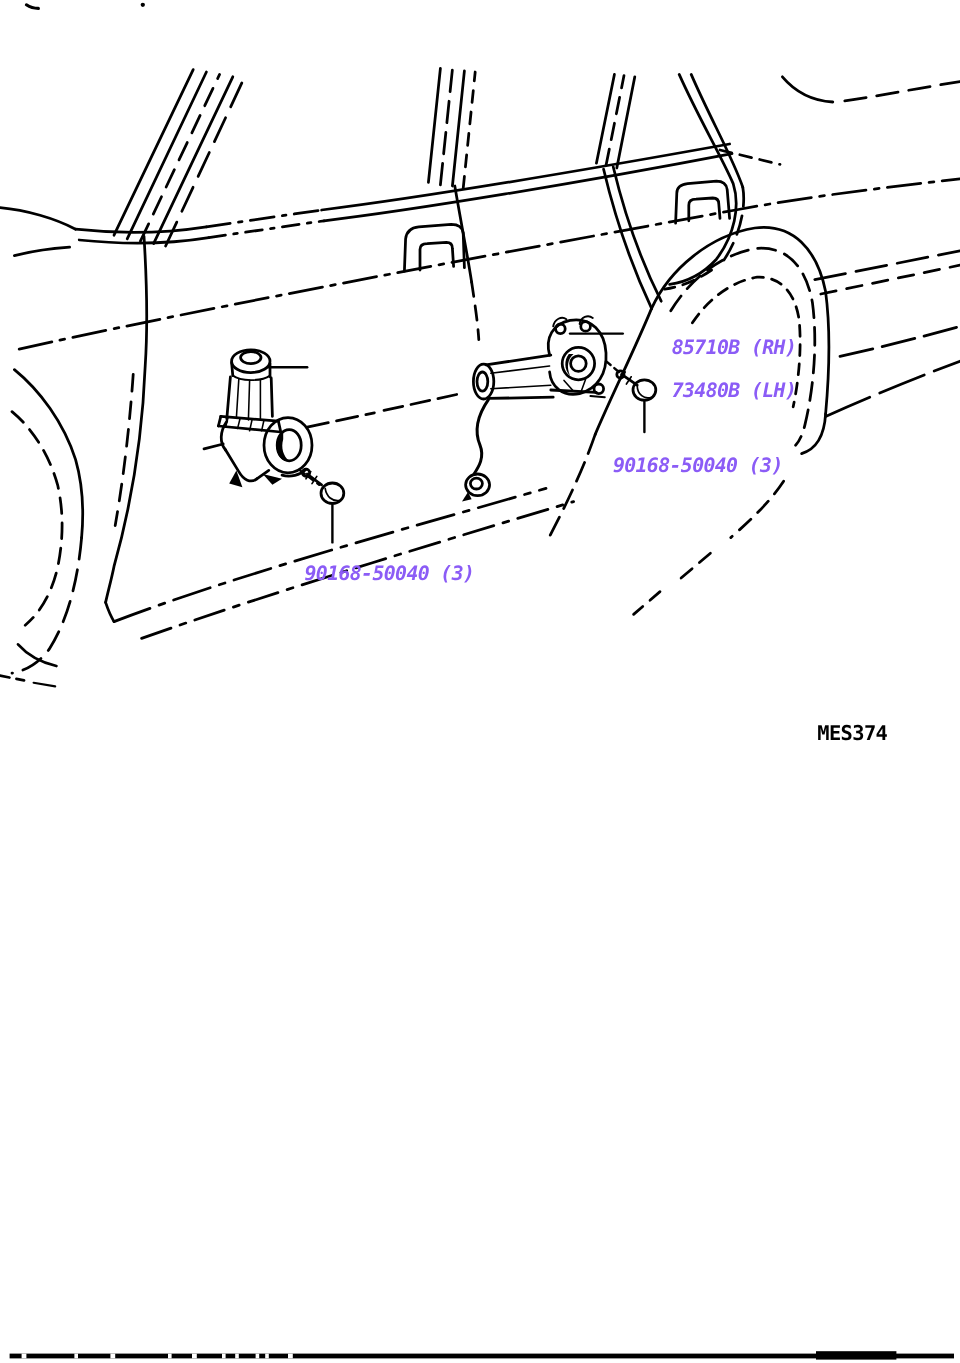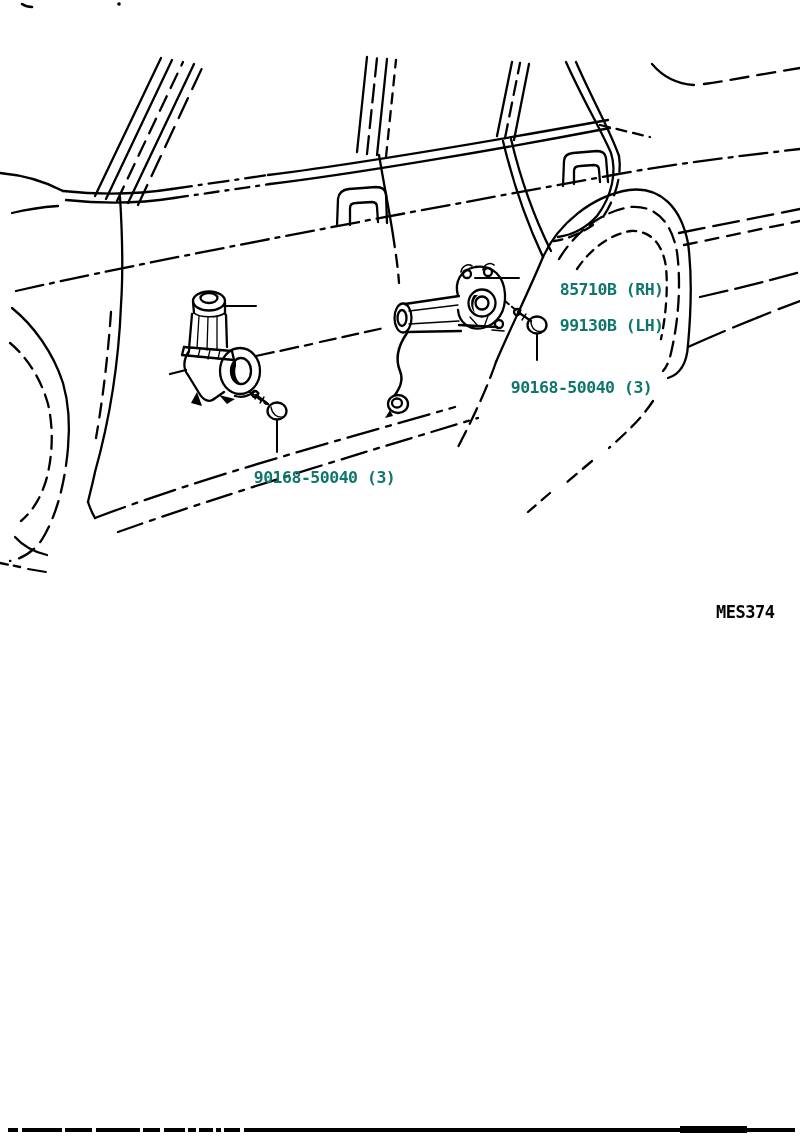--- a/index.html
+++ b/index.html
@@ -6,26 +6,27 @@
   .page{
     position:relative;
     width:800px;height:1136px;
     background:#fff;
     overflow:hidden;
     font-family:"DejaVu Sans Mono","Liberation Mono",monospace;
   }
   .art{position:absolute;left:0;top:0;}
   .plabel{
     position:absolute;
-    color:#0f766e;
+    color:#8b5cf6;
     font-weight:700;
     font-size:16.5px;
     line-height:18px;
     letter-spacing:-0.5px;
     white-space:pre;
+    font-style:italic;
   }
   .figcode{
     position:absolute;
     color:#000;
     font-weight:700;
     font-size:17px;
     letter-spacing:-0.5px;
     white-space:pre;
   }
 </style>
@@ -235,26 +236,26 @@
       <rect x="196" y="1128" width="3" height="4" fill="#fff"></rect>
       <rect x="213" y="1128" width="3" height="4" fill="#fff"></rect>
       <rect x="221" y="1128" width="3" height="4" fill="#fff"></rect>
       <rect x="240" y="1128" width="4" height="4" fill="#fff"></rect>
     </g>
   </svg>
 
 
   <div class="plabel" style="left:522px;top:263px">
     <span>85710B (RH)</span><br>
-    <span>99130B (LH)</span>
+    <span>73480B (LH)</span>
   </div>
 
   <div class="plabel" style="left:216px;top:451px">
     <span>90168-50040 (3)</span>
   </div>
 
   <div class="plabel" style="left:473px;top:361px">
     <span>90168-50040 (3)</span>
   </div>
 
-  <div class="figcode" style="left:716px;top:602px">MES374</div>
+  <div class="figcode" style="left:681px;top:602px">MES374</div>
 
 </div>
 
 </body></html>

